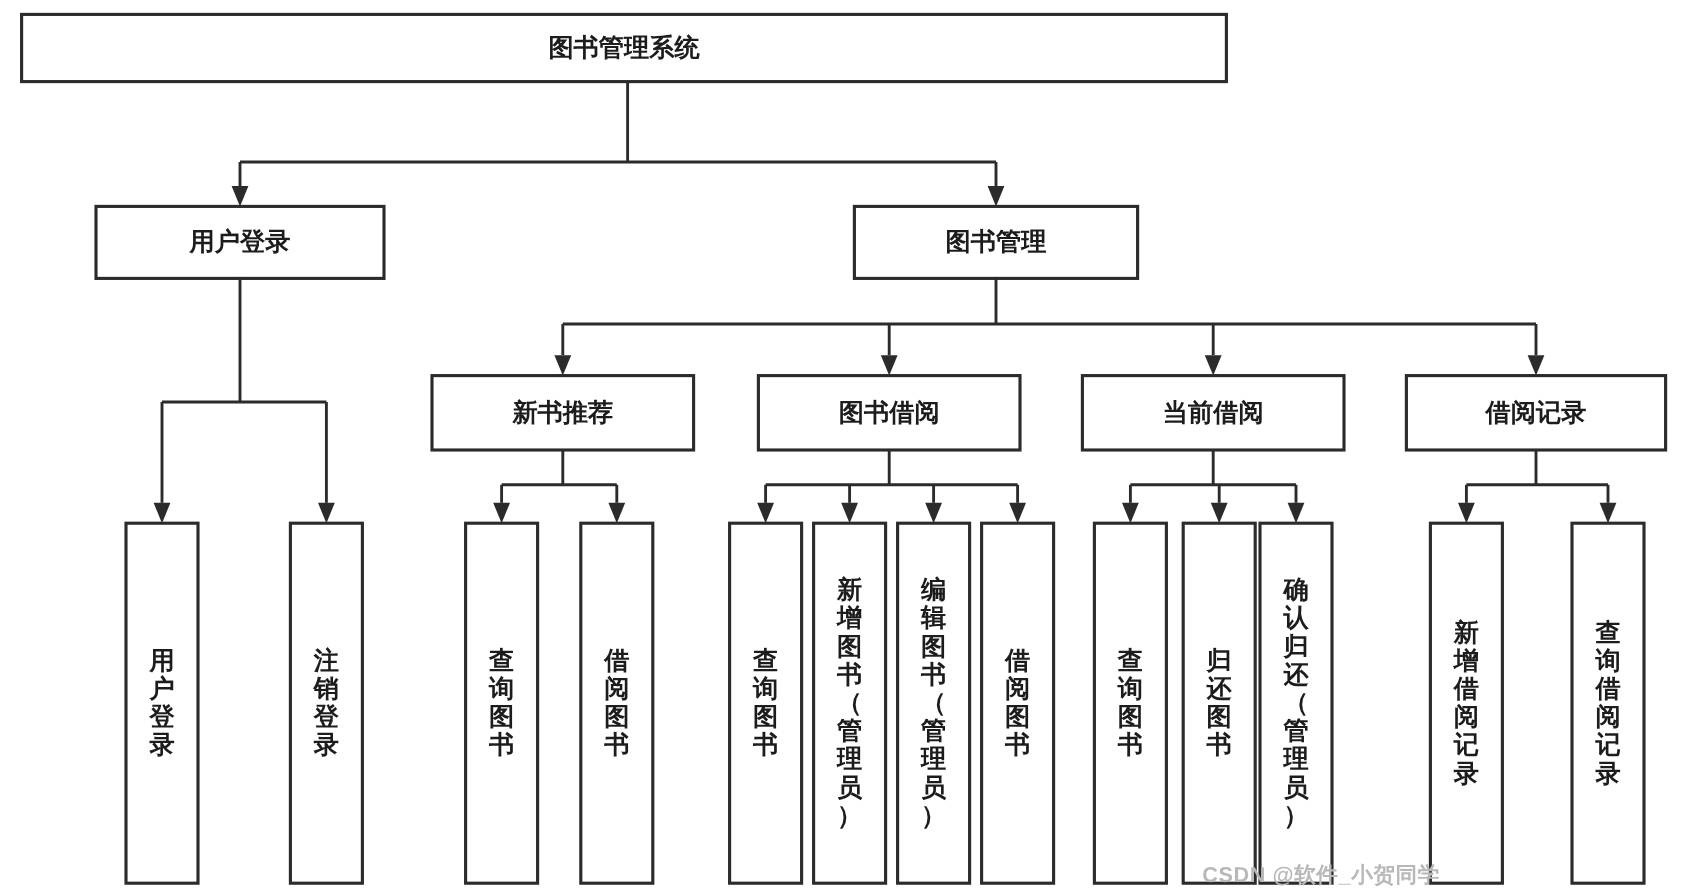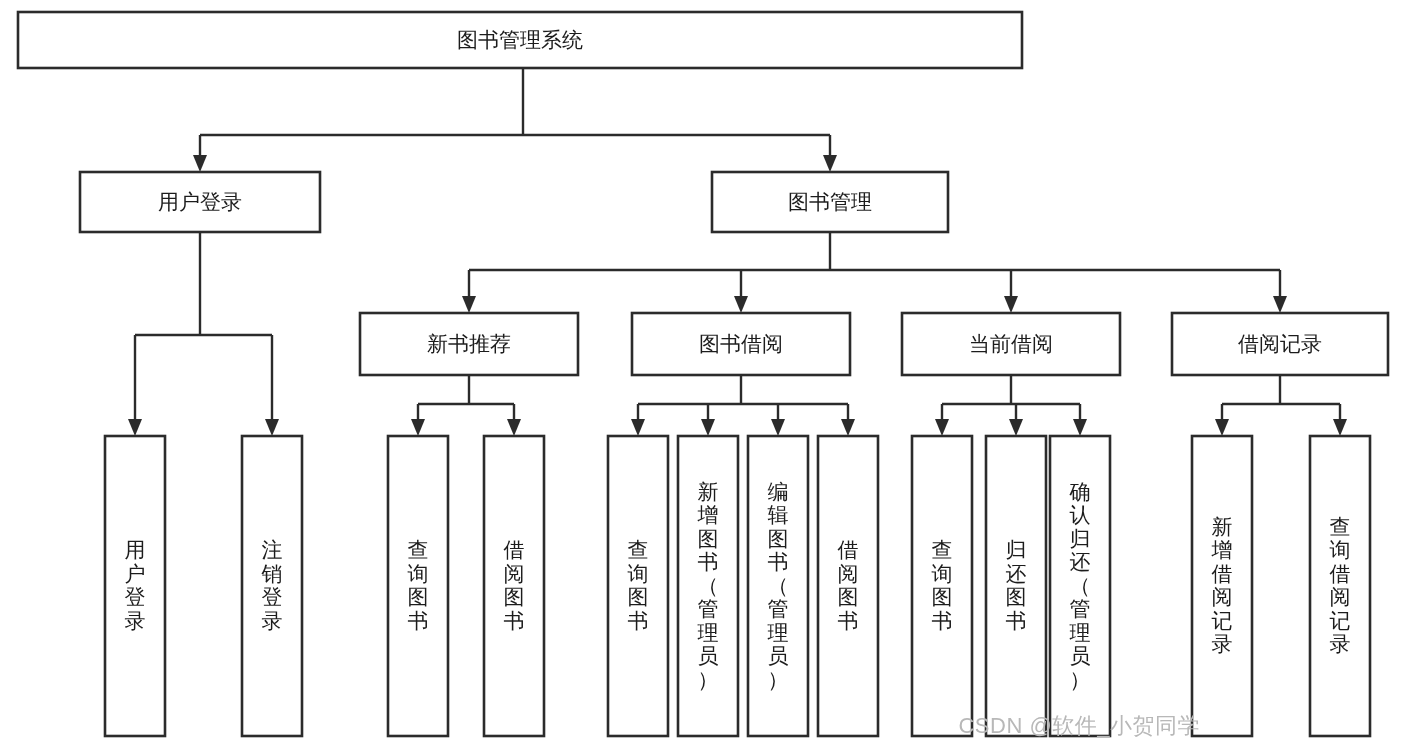--- a/index.html
+++ b/index.html
@@ -12,20 +12,21 @@
     width: 1405px;
     height: 747px;
     font-family: "Liberation Sans", "DejaVu Sans", sans-serif;
     overflow: hidden;
   }
   #diagram-root {
     position: relative;
     width: 1210px;
     height: 747px;
     background: #ffffff;
+    font-weight: bold;
   }
   svg#tree-svg {
     position: absolute;
     left: 0;
     top: 0;
     width: 1405px;
     height: 747px;
     display: block;
   }
   .node-box {
@@ -54,21 +55,21 @@
     font-family: "Liberation Sans", "DejaVu Sans", sans-serif;
     font-size: 21px;
     fill: #1c1c1c;
     text-anchor: middle;
   }
   .watermark-text {
     position: absolute;
     right: 10px;
     bottom: 6px;
     font-family: "Liberation Sans", "DejaVu Sans", sans-serif;
-    font-size: 22px;
+    font-size: 18px;
     color: #b8b8b8;
     letter-spacing: 0.5px;
     white-space: nowrap;
     user-select: none;
   }
 </style>
 </head>
 <body>
 
 <div id="diagram-root">

